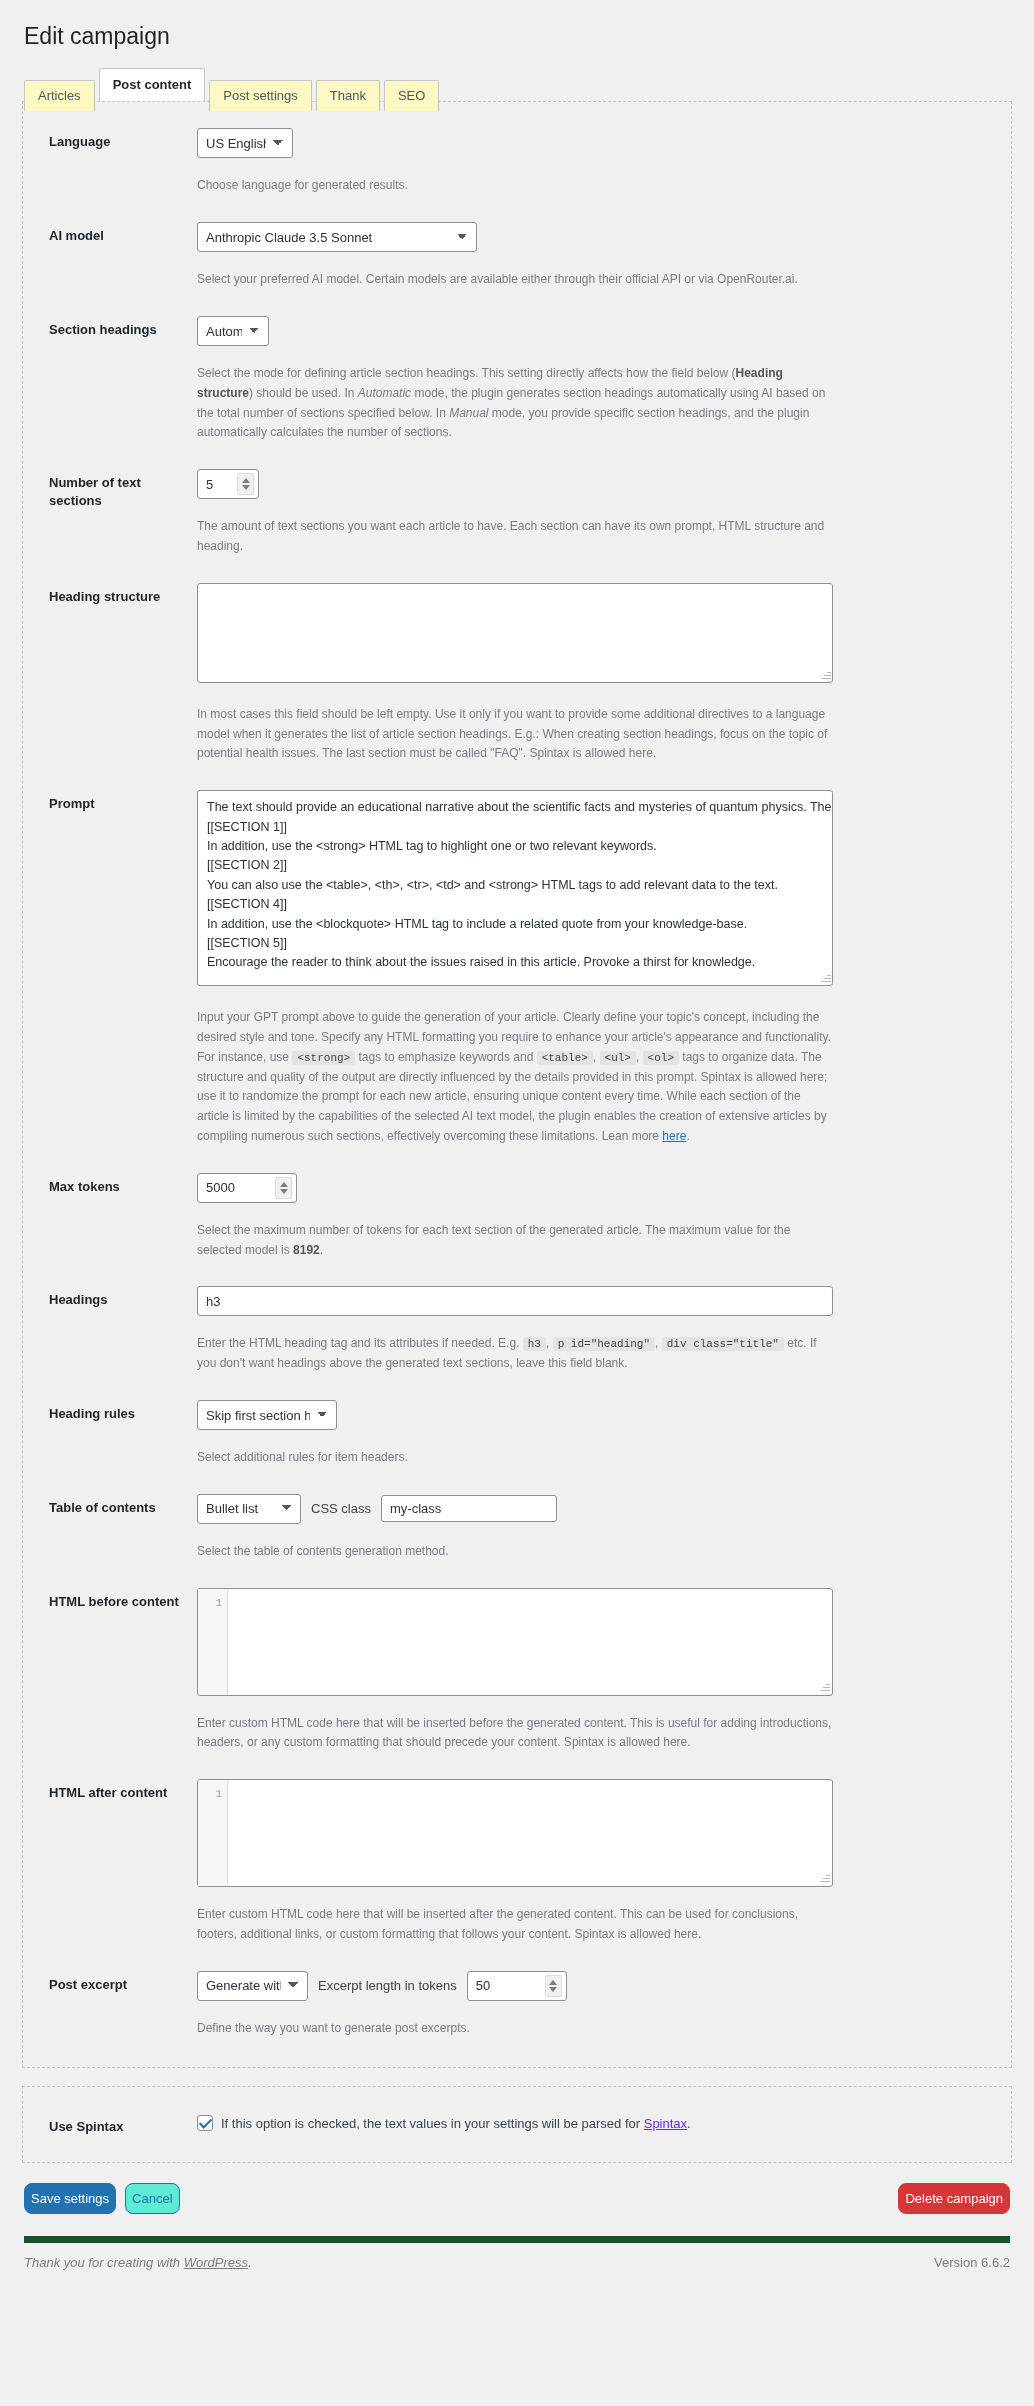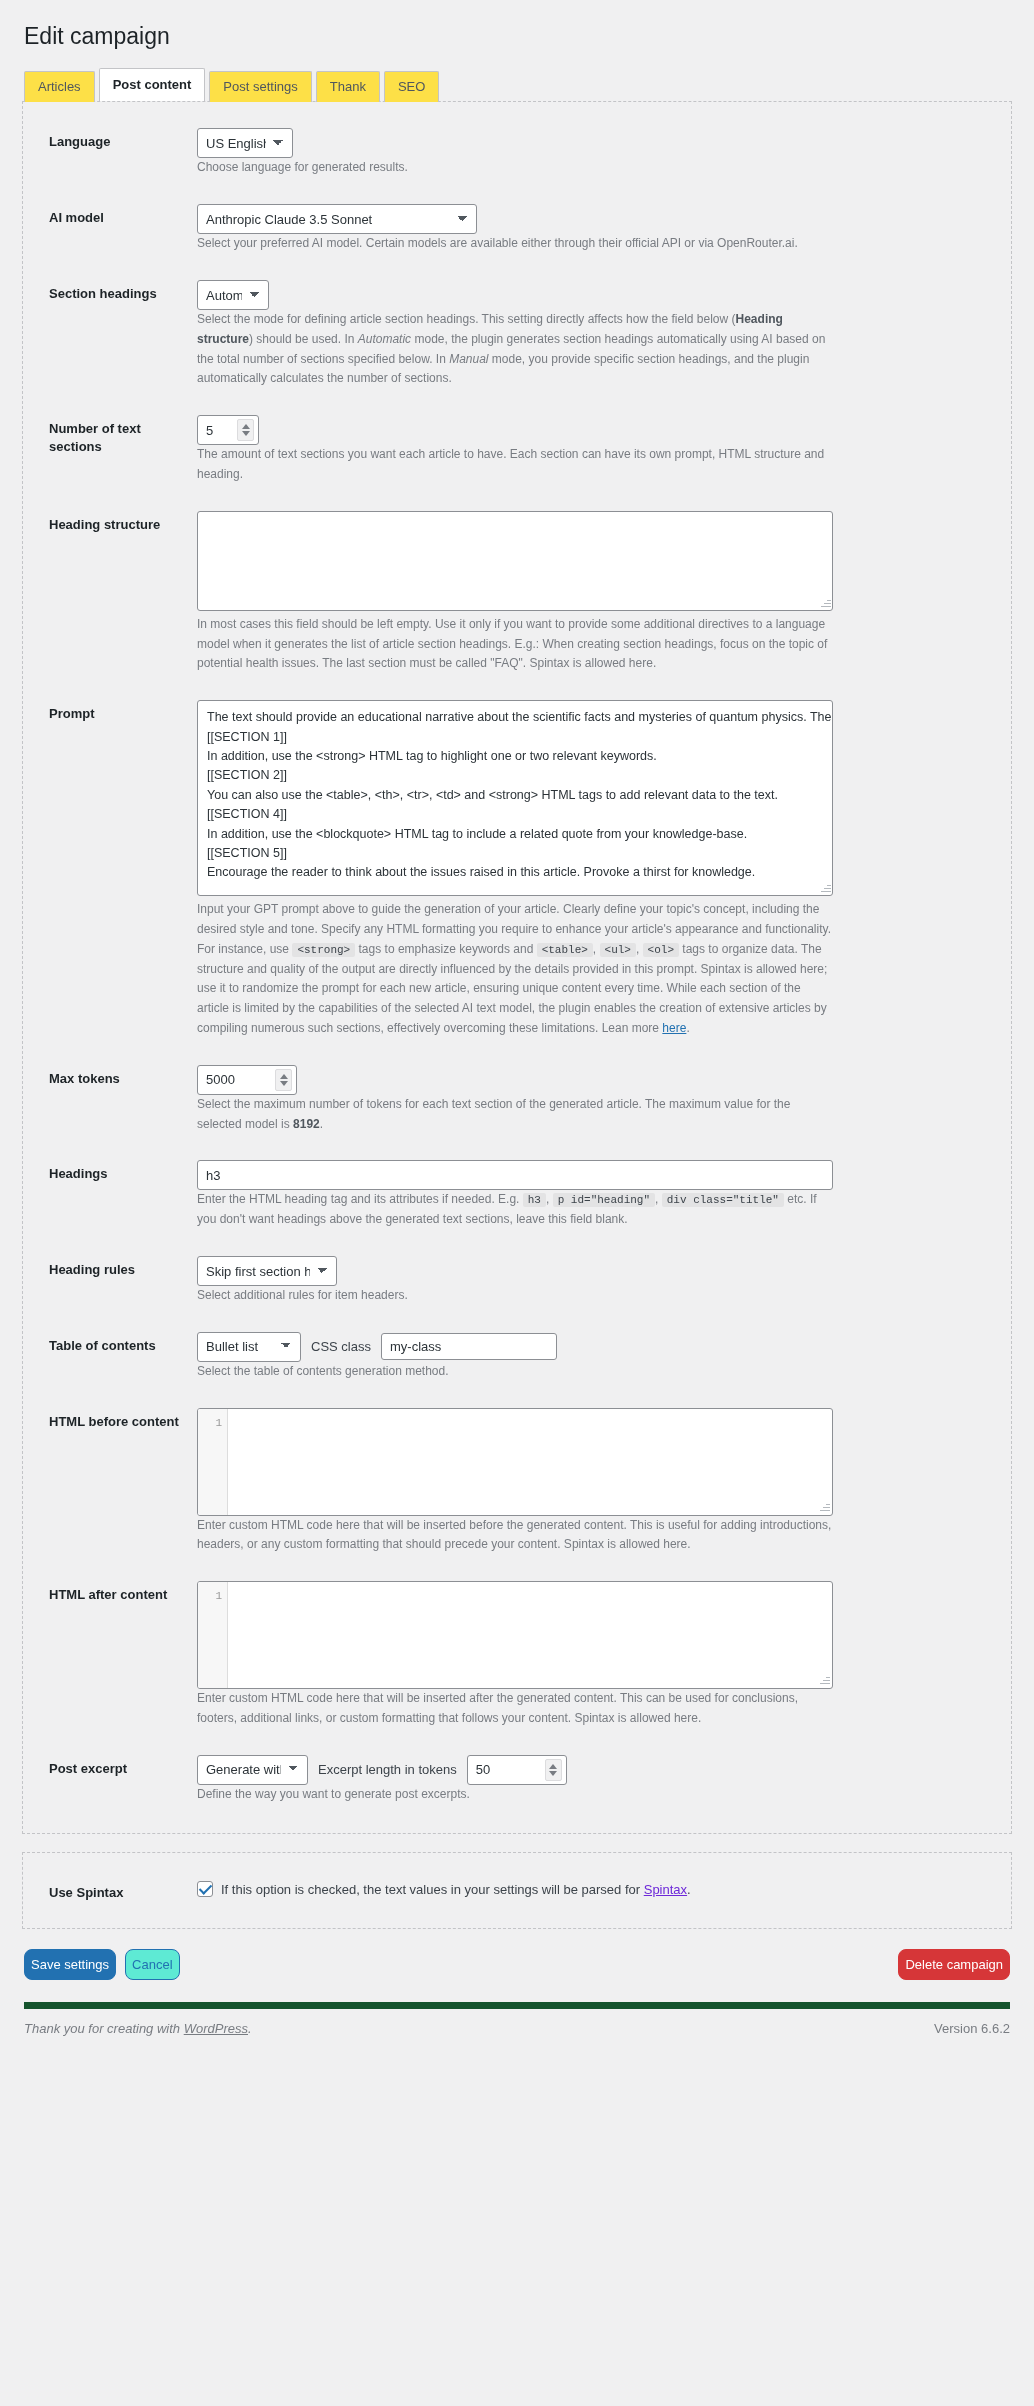--- a/index.html
+++ b/index.html
@@ -24,31 +24,31 @@
   
   .tabs {
     display: flex;
     align-items: flex-end;
     gap: 4px;
     margin: 0 0 0 2px;
     position: relative;
     z-index: 2;
   }
   .tab {
-    background: #fde047;
+    background: #fef9c3;
     border: 1px solid #c3c4c7;
     border-bottom: none;
     padding: 7px 13px 8px 13px;
     font-size: 13px;
     line-height: 1.2;
     color: #50575e;
     cursor: pointer;
     border-radius: 2px 2px 0 0;
     position: relative;
-    top: 1px;
+    top: 10px;
   }
   .tab.active {
     background: #ffffff;
     color: #1d2327;
     font-weight: bold;
     border-color: #c3c4c7;
     top: 0;
     padding-top: 8px;
     padding-bottom: 9px;
   }
@@ -77,21 +77,21 @@
     color: #1d2327;
     padding-top: 5px;
     line-height: 1.4;
   }
   .field-control { flex: 1 1 auto; min-width: 0; }
 
   .desc {
     font-size: 12px;
     color: #787c82;
     line-height: 1.65;
-    margin-top: 0;
+    margin-top: 18px;
     max-width: 636px;
   }
   .desc b, .desc strong { color: #50575e; font-weight: bold; }
   .desc i, .desc em { font-style: italic; }
   .desc a { color: #2271b1; text-decoration: underline; }
   code.inline {
     background: #e3e3e4;
     padding: 1px 5px;
     border-radius: 2px;
     font-family: "Liberation Mono", monospace;

